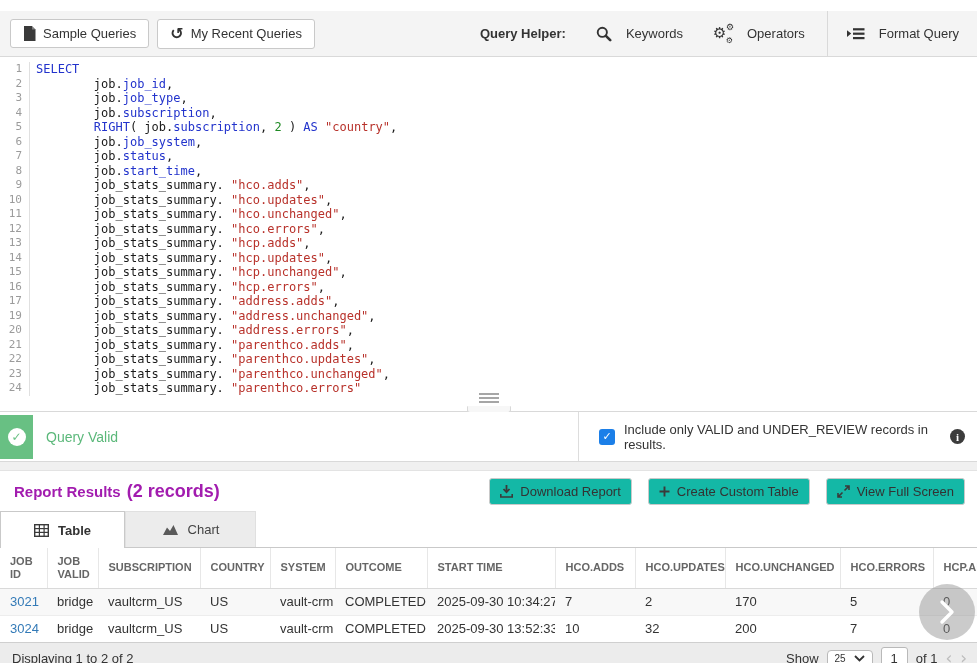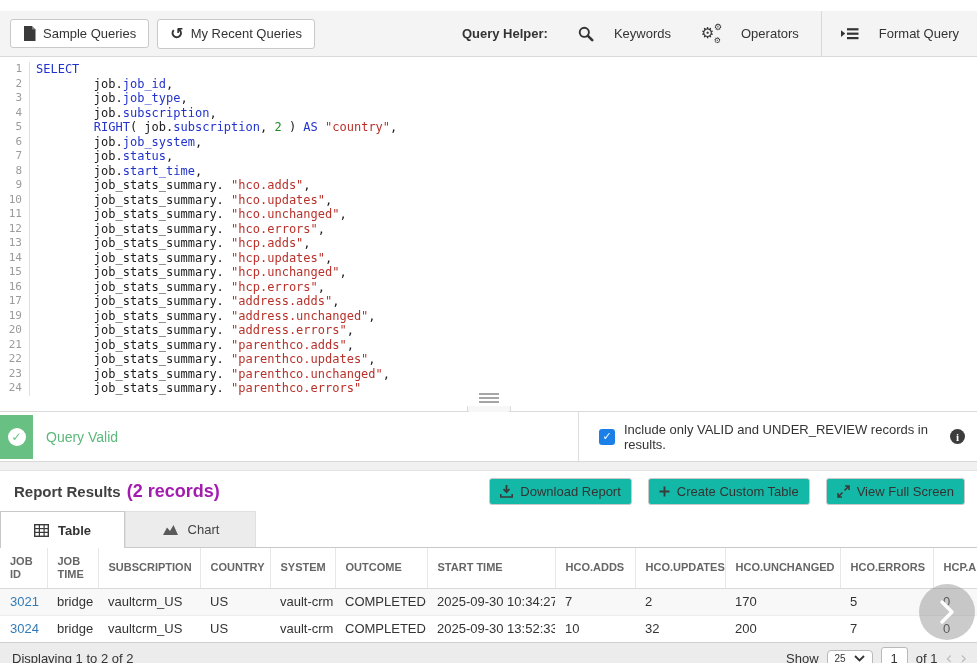--- a/index.html
+++ b/index.html
@@ -15,21 +15,21 @@
   .toolbar {
     height: 46px; flex: none; background: #f4f4f4; border-bottom: 1px solid #d9d9d9;
     display: flex; align-items: center; padding: 0 0 0 10px;
   }
   .btn {
     display: inline-flex; align-items: center; gap: 7px;
     background: #fff; border: 1px solid #c9c9c9; border-radius: 3px;
     padding: 6px 12px; font-size: 13px; color: #333; cursor: pointer; white-space: nowrap;
   }
   .btn + .btn { margin-left: 8px; }
-  .flat { display: inline-flex; align-items: center; gap: 20px; background: none; border: none; font-size: 13px; color: #333; cursor: pointer; white-space: nowrap; }
+  .flat { display: inline-flex; align-items: center; gap: 14px; background: none; border: none; font-size: 13px; color: #333; cursor: pointer; white-space: nowrap; }
   .helper-group { margin-left: auto; display: flex; align-items: center; gap: 30px; padding-right: 22px; }
   .helper-label { font-weight: bold; color: #333; }
   .toolbar-divider { width: 1px; height: 46px; background: #d9d9d9; flex: none; }
   .format-zone { display: flex; align-items: center; padding: 0 18px; height: 46px; }
   .uni-icon { font-family: "DejaVu Sans", sans-serif; font-size: 15px; line-height: 1; color: #333; }
   .gears { position: relative; width: 20px; height: 18px; }
   .gears .g-big { position: absolute; left: 0; top: 1px; font-size: 15px; }
   .gears .g-small { position: absolute; right: -1px; top: -2px; font-size: 9px; }
   .gears .g-small2 { position: absolute; right: 0; bottom: -2px; font-size: 8px; }
 
@@ -83,21 +83,21 @@
   .info-icon {
     margin-left: 10px; width: 15px; height: 15px; border-radius: 50%; background: #3c3c3c; flex: none;
     color: #fff; font-family: "Liberation Serif", serif; font-size: 11px; font-weight: bold;
     display: flex; align-items: center; justify-content: center; cursor: pointer;
   }
 
   .section-gap { height: 9px; flex: none; background: #f0f0f0; border-bottom: 1px solid #e3e3e3; }
 
   
   .results-header { height: 40px; flex: none; background: #fff; display: flex; align-items: center; padding: 0 12px 0 14px; }
-  .results-title { font-size: 15px; font-weight: bold; color: #404040; }
+  .results-title { font-size: 15px; font-weight: bold; color: #a21caf; }
   .results-count { font-size: 18px; color: #a21caf; margin-left: 6px; font-weight: bold; }
   .results-actions { margin-left: auto; display: flex; gap: 8px; }
   .results-actions .btn { padding: 5px 10px; background: #14b8a6; }
 
   
   .tabs-row { height: 37px; flex: none; display: flex; align-items: flex-end; border-bottom: 1px solid #c9c9c9; background: #fff; }
   .tab {
     height: 36px; display: inline-flex; align-items: center; justify-content: center; gap: 9px;
     font-size: 13px; cursor: pointer;
   }
@@ -392,21 +392,21 @@
           <col style="width: 128px;">
           <col style="width: 80px;">
           <col style="width: 90px;">
           <col style="width: 115px;">
           <col style="width: 93px;">
           <col style="width: 70px;">
         </colgroup>
       <thead>
           <tr>
             <th>JOB ID</th>
-            <th>JOB TIME</th>
+            <th>JOB VALID</th>
             <th>SUBSCRIPTION</th>
             <th>COUNTRY</th>
             <th>SYSTEM</th>
             <th>OUTCOME</th>
             <th>START TIME</th>
             <th>HCO.ADDS</th>
             <th>HCO.UPDATES</th>
             <th>HCO.UNCHANGED</th>
             <th>HCO.ERRORS</th>
             <th>HCP.ADDS</th>

